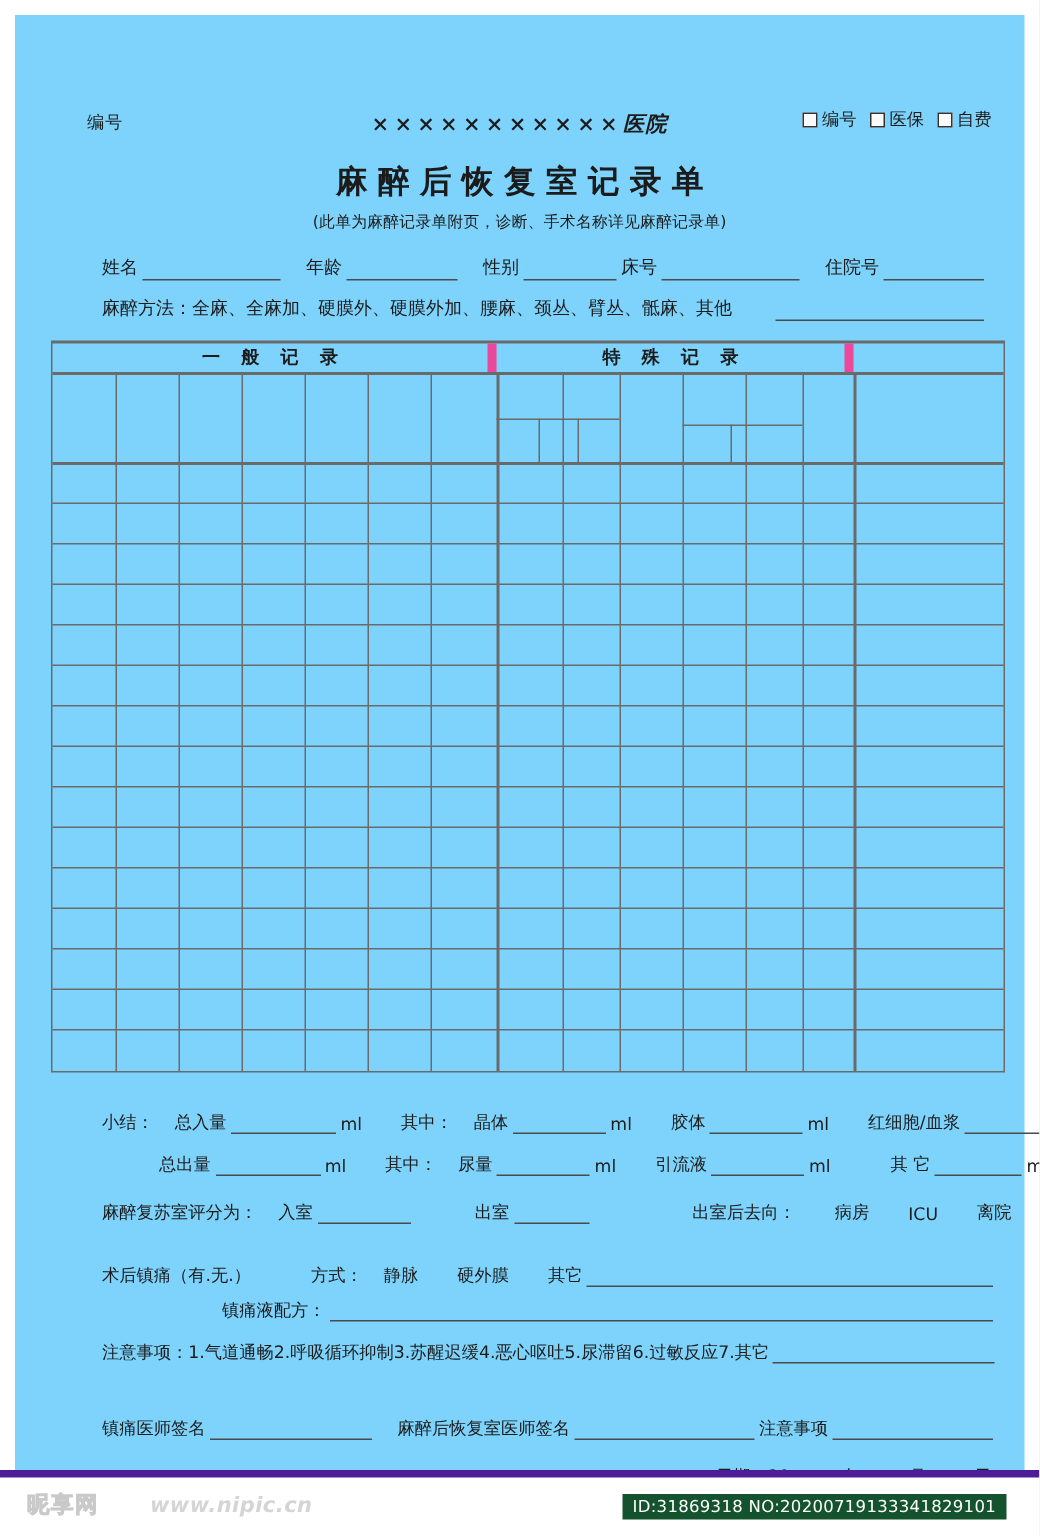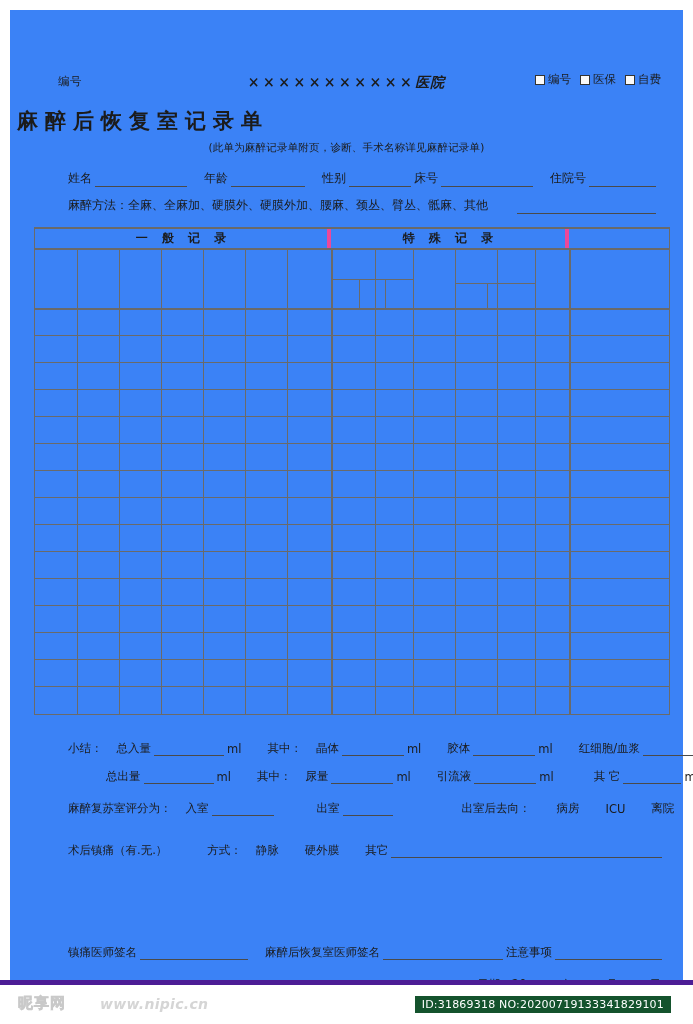--- a/index.html
+++ b/index.html
@@ -16,21 +16,21 @@
     color: #1b1b1b;
     overflow: hidden;
     box-sizing: border-box;
   }
   .sheet {
     position: absolute;
     left: 10px;
     top: 10px;
     width: 673px;
     height: 975px;
-    background: #3b82f6;
+    background: #7dd3fc;
     box-sizing: border-box;
   }
 
   
   .serial-left {
     position: absolute;
     left: 48px;
     top: 64px;
     font-size: 11.5px;
     letter-spacing: .5px;
@@ -70,21 +70,21 @@
   }
   .hospital .xs { letter-spacing: 3.5px; }
   .hospital .hos {
     font-style: italic;
     letter-spacing: 1px;
   }
   .form-title {
     position: absolute;
     left: 0; right: 0;
     top: 97px;
-    text-align: left;
+    text-align: center;
     font-size: 21px;
     font-weight: bold;
     letter-spacing: 7px;
     text-indent: 7px;
   }
   .subtitle {
     position: absolute;
     left: 0; right: 0;
     top: 131px;
     text-align: center;
@@ -139,21 +139,21 @@
   }
   .band-cell {
     box-sizing: border-box;
     display: flex;
     align-items: center;
     justify-content: center;
     font-size: 12px;
     font-weight: bold;
     letter-spacing: 5px;
     text-indent: 5px;
-    border-right: 4px solid #ec4899;
+    border-right: 6px solid #ec4899;
     height: 100%;
   }
   .band-cell:last-child { border-right: none; }
   .b-general { width: 296px; }
   .b-special { width: 238px; }
   .b-blank   { flex: 1 1 auto; }
 
   .vline {
     position: absolute;
     top: 21px;
@@ -447,21 +447,30 @@
       <span class="lbl">方式：</span>
       <span class="gap-s"></span>
       <span class="lbl">静脉</span>
       <span class="gap-m"></span>
       <span class="lbl">硬外膜</span>
       <span class="gap-m"></span>
       <span class="lbl">其它</span>
       <span class="rule grow"></span>
     </div>
 
-
+    <div class="sum s5">
+      <span class="lbl indent-2">镇痛液配方：</span>
+      <span class="rule grow"></span>
+    </div>
+
+    <div class="sum s6">
+      <span class="lbl notes">注意事项：</span>
+      <span class="lbl notes">1.气道通畅2.呼吸循环抑制3.苏醒迟缓4.恶心呕吐5.尿滞留6.过敏反应7.其它</span>
+      <span class="dashline"></span>
+    </div>
 
     <div class="sig">
       <span class="lbl">镇痛医师签名</span>
       <span class="rule" style="width:108px"></span>
       <span class="gap-s"></span>
       <span class="lbl">麻醉后恢复室医师签名</span>
       <span class="rule" style="width:120px"></span>
       <span class="lbl">注意事项</span>
       <span class="rule grow"></span>
     </div>

